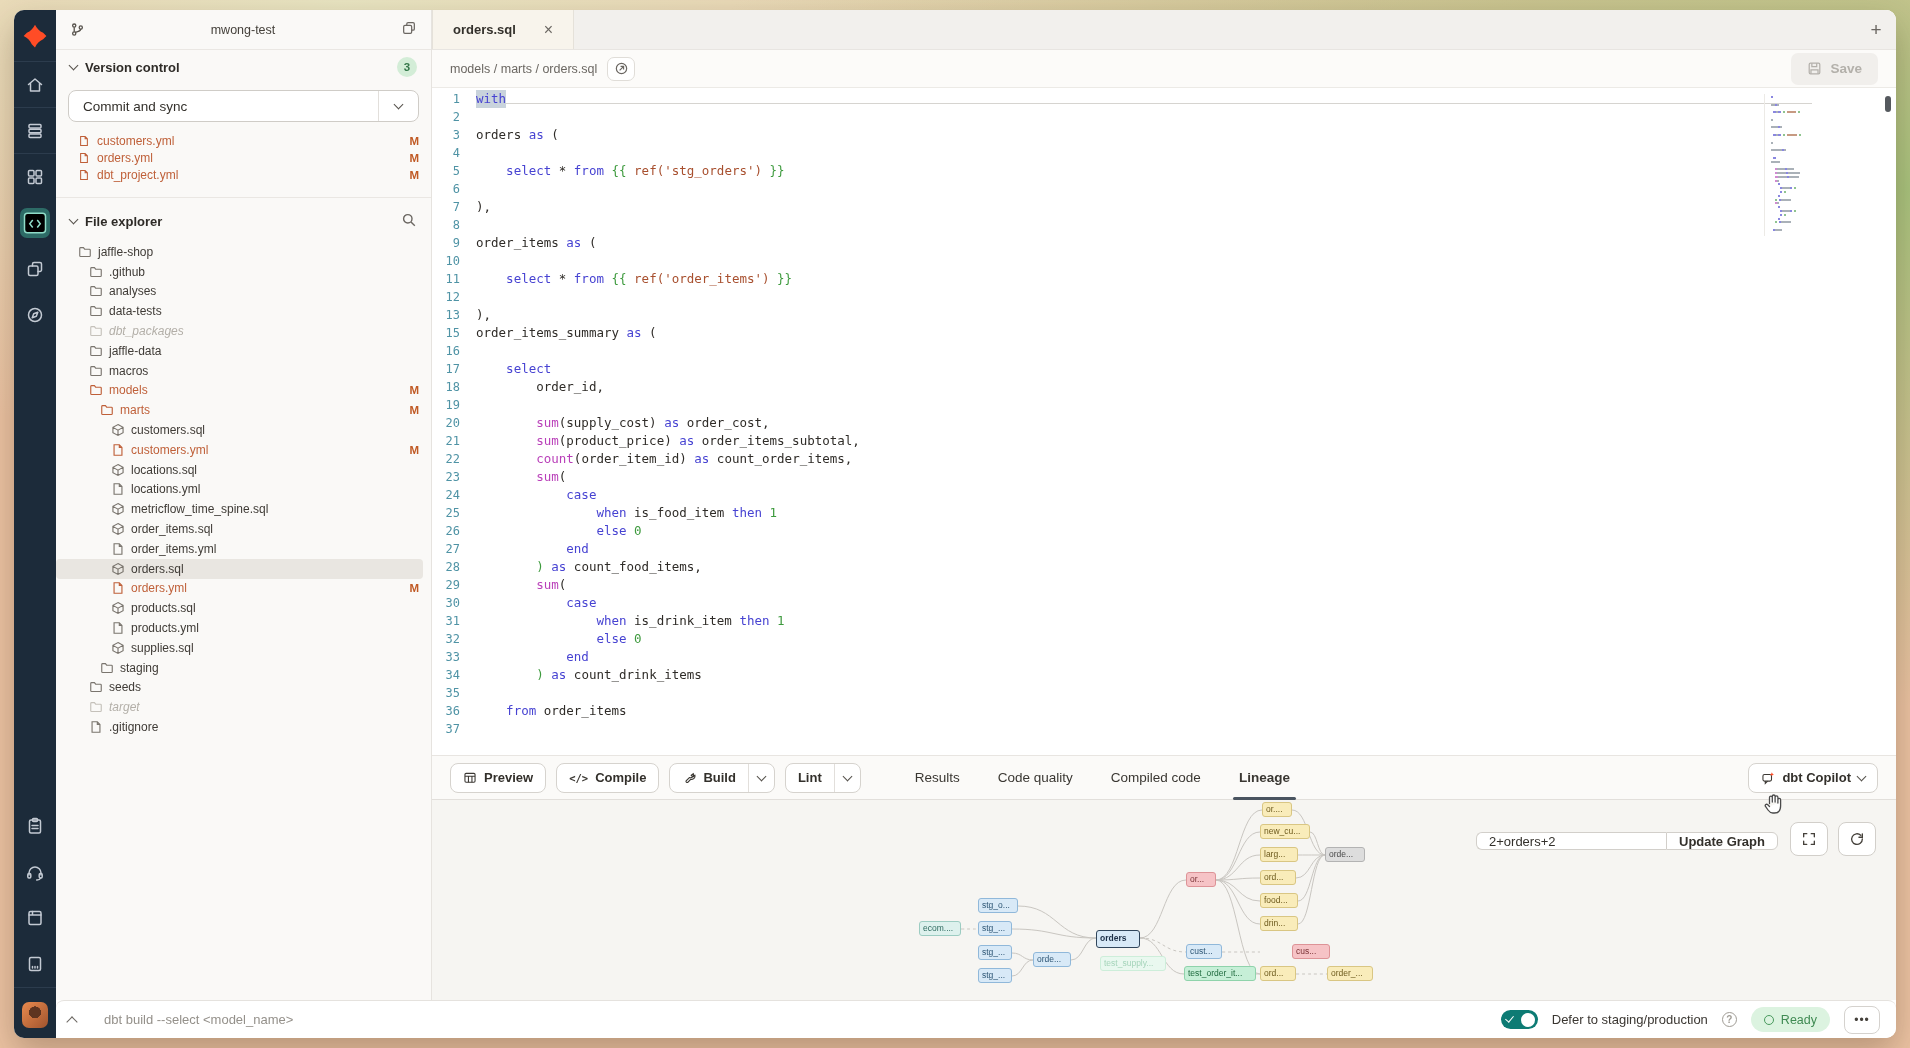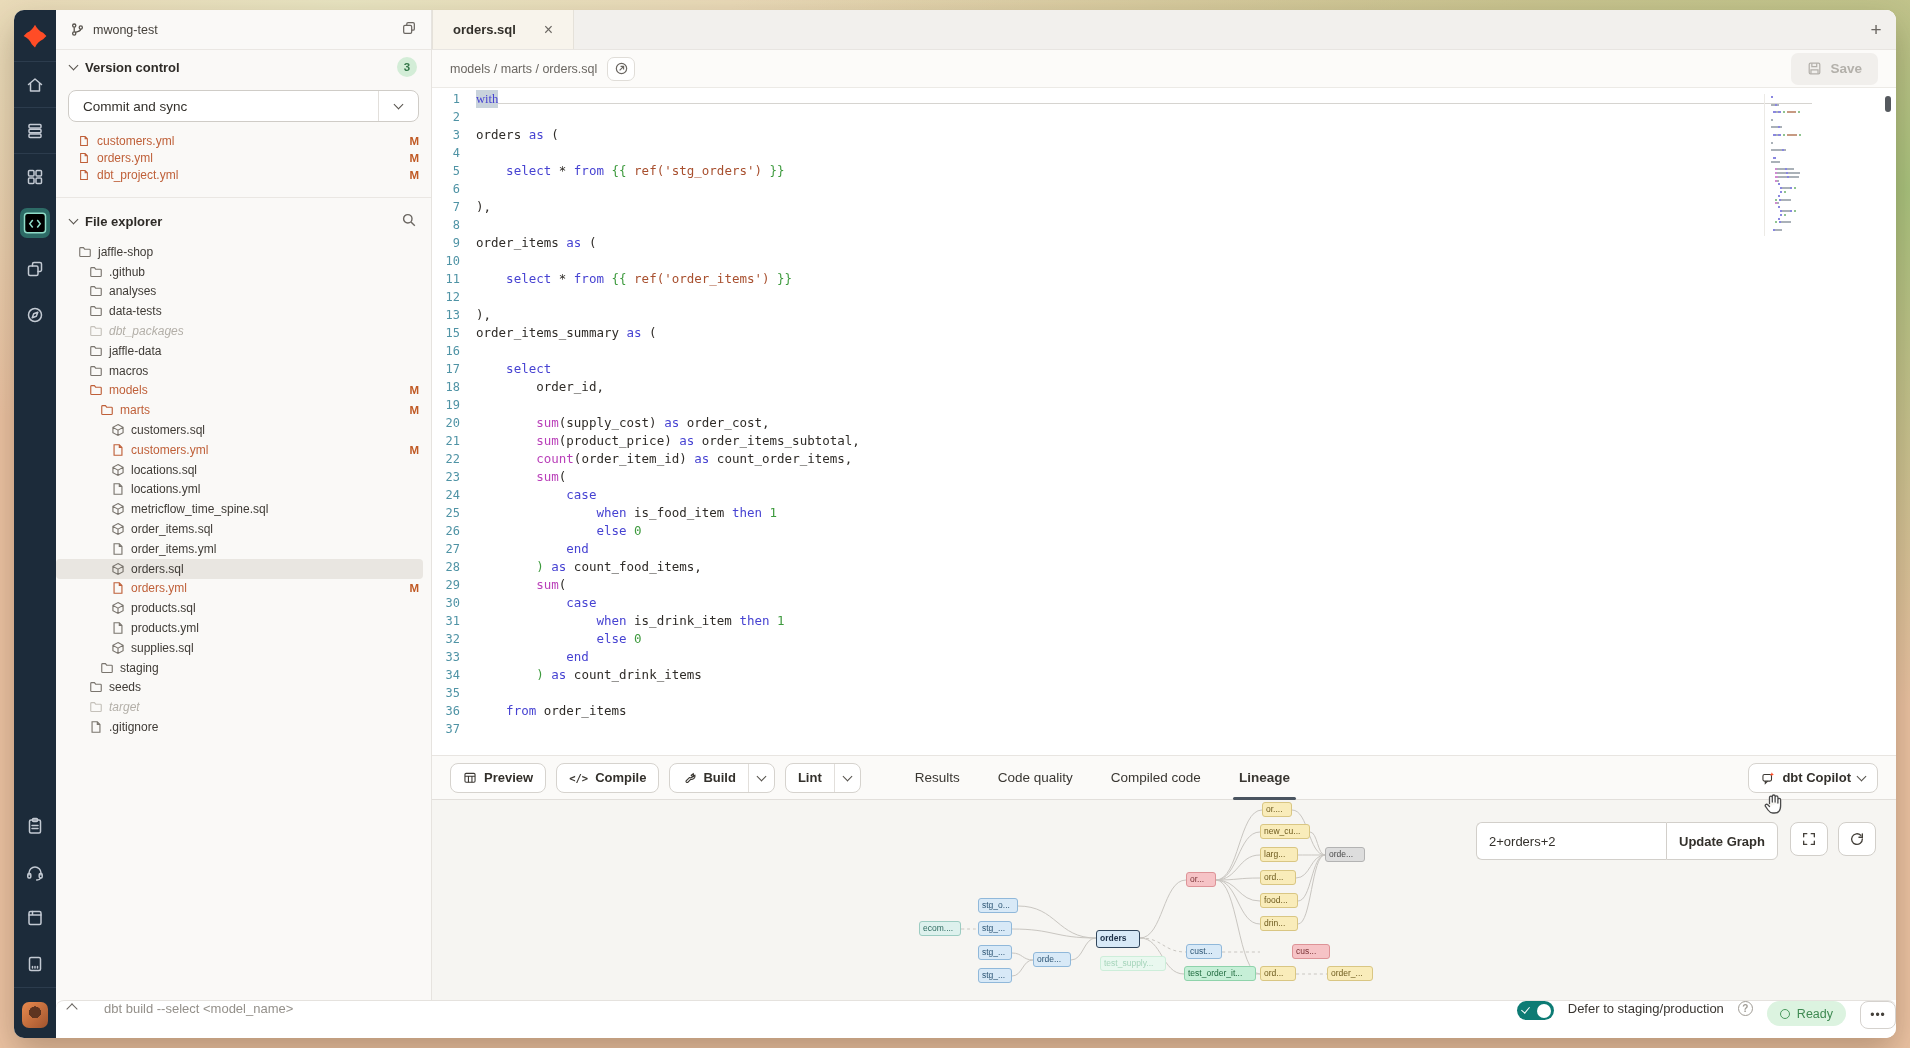--- a/index.html
+++ b/index.html
@@ -26,21 +26,21 @@
   .rail-logo { height:52px; display:flex; align-items:center; justify-content:center; border-bottom:1px solid #2c3c4d; }
   .rail-logo svg { width:26px; height:26px; }
   .rail-active { width:30px; height:30px; margin:8px auto; border-radius:7px; background:#2d6b66; display:flex; align-items:center; justify-content:center; }
   .rail-active svg { stroke:#8fdcc8; }
   .rail-spacer { flex:1; }
   .rail-bottom { border-top:1px solid #2c3c4d; padding:6px 0 10px; }
   .avatar { width:26px; height:26px; border-radius:7px; display:block; margin:8px auto 0;
     background: radial-gradient(circle at 50% 40%, #5e3420 0 29%, rgba(0,0,0,0) 30%),
                 linear-gradient(135deg,#e98a4e,#a1542e); }
   
-  .panel { width:376px; flex:none; background:#faf9f7; border-right:1px solid #e6e3df; display:flex; flex-direction:column; font-size:12.5px; color:#3f3b36; }
+  .panel { width:376px; flex:none; background:#faf9f7; border-right:1px solid #e6e3df; display:flex; flex-direction:column; font-size:12.5px; color:#3f3b36;text-align:center; }
   .panel-top { height:40px; display:flex; align-items:center; padding:0 14px; border-bottom:1px solid #eae7e3; gap:8px; }
   .panel-top svg.branch { width:15px; height:15px; stroke:#57534d; fill:none; stroke-width:1.4; }
   .branch-name { flex:1; color:#45413b; }
   .icon-btn16 svg { width:16px; height:16px; stroke:#6b6762; fill:none; stroke-width:1.4; }
   .section-head { height:34px; display:flex; align-items:center; gap:8px; padding:0 14px; font-weight:bold; font-size:13px; color:#2e2b27; }
   .chv { width:7px; height:7px; border-right:1.6px solid #55514b; border-bottom:1.6px solid #55514b; transform:rotate(45deg); margin-top:-3px; flex:none; }
   .badge-green { margin-left:auto; min-width:20px; height:20px; border-radius:10px; background:#d3edd7; color:#35784a; font-size:11.5px; font-weight:bold; display:flex; align-items:center; justify-content:center; padding:0 6px; }
   .commit-btn { margin:6px 12px 10px; height:32px; border:1px solid #cfccc7; border-radius:8px; background:#fff; display:flex; align-items:stretch; overflow:hidden; }
   .commit-btn .main-seg { flex:1; display:flex; align-items:center; padding:0 14px; font-size:13.5px; color:#33302b; }
   .commit-btn .drop-seg { width:40px; border-left:1px solid #e2dfdb; display:flex; align-items:center; justify-content:center; }
@@ -81,21 +81,21 @@
   .save-btn { margin-left:auto; height:32px; padding:0 16px; border-radius:7px; background:#f1efec; color:#b3b0aa; font-size:13.5px; font-weight:bold; display:flex; align-items:center; gap:8px; border:none; }
   .save-btn svg { width:15px; height:15px; stroke:#b3b0aa; fill:none; stroke-width:1.4; }
   
   .editor { flex:1; position:relative; overflow:hidden; background:#fff; font-family:"DejaVu Sans Mono", monospace; }
   .code { position:absolute; left:0; top:2px; right:74px; }
   .code-line { display:flex; height:18px; line-height:18px; font-size:12.5px; white-space:pre; align-items:center; }
   .ln { width:44px; text-align:right; padding-right:16px; color:#4f93a5; flex:none; font-size:12px; }
   .lt { color:#2f2c28; }
   .tok-kw { color:#4743d2; } .tok-fn { color:#b93fb9; } .tok-rf { color:#a8502f; }
   .tok-jj { color:#3d9a3d; } .tok-nu { color:#3d9a3d; } .tok-pl { color:#2f2c28; }
-  .code-line.hl .lt { background:#c9d3dc;font-family:Liberation Serif, serif; }
+  .code-line.hl .lt { background:#c9d3dc; }
   .cur-fill { flex:1; border-bottom:1px solid #d6d4d0; height:9px; margin-right:10px; }
   .minimap { position:absolute; top:6px; right:70px; width:62px; border-left:1px solid #eceae6; padding:2px 2px 0 6px; }
   .mm-line { height:2px; margin-bottom:1.8px; display:flex; }
   .mm-line span { height:2px; display:block; }
   .scroll-thumb { position:absolute; top:8px; right:5px; width:6px; height:16px; background:#55595e; border-radius:3px; }
   
   .toolbar { height:45px; background:#fbfaf8; border-top:1px solid #e8e5e1; border-bottom:1px solid #e2dfdb; display:flex; align-items:center; padding:0 18px; flex:none; position:relative; }
   .tb-group { display:flex; gap:10px; }
   .tb-btn { height:30px; background:#fff; border:1px solid #d6d3ce; border-radius:8px; display:flex; align-items:stretch; font-size:13px; color:#33302b; font-weight:bold; overflow:hidden; }
   .tb-btn .seg { display:flex; align-items:center; gap:7px; padding:0 12px; }
@@ -113,28 +113,28 @@
   .lineage svg.edges path { fill:none; stroke:#c9c6c1; stroke-width:1; }
   .lg-node { position:absolute; height:15px; border:1px solid; border-radius:3px; font-size:8.5px; line-height:13px; padding:0 3px; overflow:hidden; white-space:nowrap; background:#fff; }
   .lg-node.blue  { background:#d8e9f7; border-color:#90b8da; color:#2e5675; }
   .lg-node.teal  { background:#ddf1ed; border-color:#9cccc2; color:#2f6b60; }
   .lg-node.pink  { background:#f6c3c6; border-color:#dd9397; color:#7a3236; }
   .lg-node.yellow{ background:#f9ecba; border-color:#d9c683; color:#6e5b1e; }
   .lg-node.green { background:#c6efd7; border-color:#8fd3ab; color:#1f6b3f; }
   .lg-node.gray  { background:#dddddd; border-color:#b3b3b3; color:#4a4a4a; }
   .lg-node.sel   { background:#d8e9f7; border:1.5px solid #31465c; color:#1d3048; font-weight:bold; height:18px; line-height:15px; }
   .lg-node.faint { background:#e9f8ef; border-color:#cdeeda; color:#a5d4ba; }
-  .lg-controls { position:absolute; top:22px; right:118px; display:flex; height:38px; }
+  .lg-controls { position:absolute; top:32px; right:118px; display:flex; height:18px; }
   .lg-input { width:190px; border:1px solid #d2cfca; border-right:none; border-radius:6px 0 0 6px; background:#fff; padding:0 12px; font-size:13px; color:#33302b; font-family:"Liberation Sans", sans-serif; }
   .lg-update { width:112px; border:1px solid #d2cfca; border-radius:0 6px 6px 0; background:#fff; font-size:13px; font-weight:bold; color:#33302b; }
   .sq-btn { position:absolute; top:22px; width:38px; height:34px; border:1px solid #d2cfca; border-radius:8px; background:#fff; display:flex; align-items:center; justify-content:center; }
   .sq-btn svg { width:16px; height:16px; stroke:#45413b; fill:none; stroke-width:1.5; stroke-linecap:round; }
   .sq-fullscreen { right:68px; } .sq-refresh { right:20px; }
   
-  .cmdbar { height:38px; background:#fff; border-top:1px solid #e5e2de; display:flex; align-items:flex-start; padding:0 0 0 12px; gap:14px; flex:none;border-radius:8px; }
+  .cmdbar { height:38px; background:#fff; border-top:1px solid #e5e2de; display:flex; align-items:center; padding:0 16px 0 12px; gap:14px; flex:none;border-radius:8px; }
   .chv-up { width:8px; height:8px; border-left:1.7px solid #6b6762; border-top:1.7px solid #6b6762; transform:rotate(45deg); margin-top:4px; }
   .cmd-input { flex:1; border:none; outline:none; font-size:13px; color:#45413b; font-family:"Liberation Sans", sans-serif; background:transparent; margin-left:14px; }
   .cmd-input::placeholder { color:#94908a; }
   .toggle { width:37px; height:19px; border-radius:10px; background:#0d7b74; position:relative; flex:none; }
   .toggle .knob { position:absolute; right:2.5px; top:2.5px; width:14px; height:14px; border-radius:50%; background:#fff; }
   .toggle .tick { position:absolute; left:6px; top:4px; width:5px; height:8px; border-right:1.6px solid #fff; border-bottom:1.6px solid #fff; transform:rotate(40deg); }
   .defer-label { font-size:13px; font-weight:normal; color:#3a3631; }
   .help-ic { width:15px; height:15px; border:1.3px solid #a09c95; border-radius:50%; color:#a09c95; font-size:10px; display:flex; align-items:center; justify-content:center; font-weight:bold; }
   .ready-pill { height:25px; border-radius:13px; background:#dcf3e0; color:#3f8a52; font-size:12.5px; display:flex; align-items:center; gap:7px; padding:0 13px; }
   .ready-pill .dot { width:10px; height:10px; border:1.6px solid #4a9a5e; border-radius:50%; }

